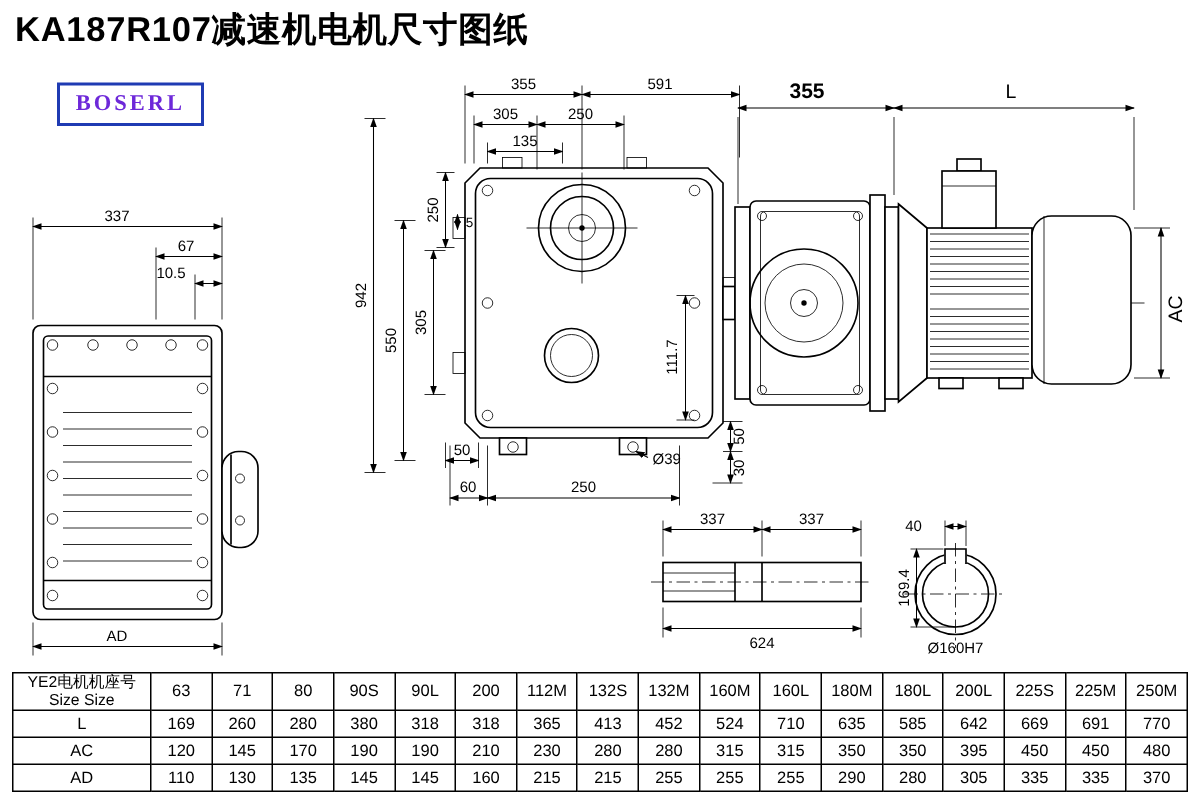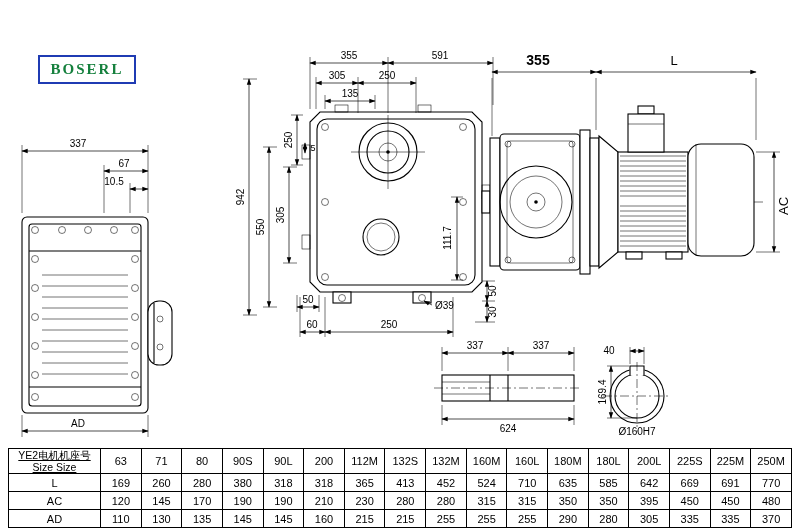--- a/index.html
+++ b/index.html
@@ -20,28 +20,29 @@
   .fin line{stroke:#000;stroke-width:.55}
   text.d{font-family:"Liberation Sans",sans-serif;font-size:10px;fill:#000;text-anchor:middle}
   text.sm{font-size:9px}
   text.big{font-size:14px;font-weight:bold}
   text.med{font-size:13px}
   table.size{position:absolute;left:8px;top:448px;width:784px;border-collapse:collapse;
              table-layout:fixed;}
   table.size th,table.size td{border:1px solid #000;text-align:center;font-size:11px;
              font-weight:400;padding:0;height:17px;}
   table.size thead th{height:24px;}
-  th.lbl div{line-height:1.15;font-size:10.5px;text-decoration:underline;}
+  th.lbl div{line-height:1.15;font-size:10.5px;}
 </style>
 </head>
 <body>
 
 <div class="page">
 
-  <div class="logo" style="color: #15803d; border-color: rgb(31, 59, 179);">BOSERL</div>
+  <h1 class="title">KA187R107减速机电机尺寸图纸</h1>
+  <div class="logo" style="color: #6d28d9; border-color: rgb(31, 59, 179);">BOSERL</div>
 
   <svg style="left:8px;top:125px" width="180" height="320" viewBox="0 0 180 320">
     <defs>
       <marker id="mA" viewBox="0 0 10 10" refX="9" refY="5" markerWidth="9" markerHeight="9" orient="auto-start-reverse">
         <path d="M0,1.5 L10,5 L0,8.5 z" fill="#000"></path>
       </marker>
     </defs>
     <g>
       <line class="th" x1="14" y1="88" x2="14" y2="20"></line>
       <line class="th" x1="140" y1="88" x2="140" y2="20"></line>

